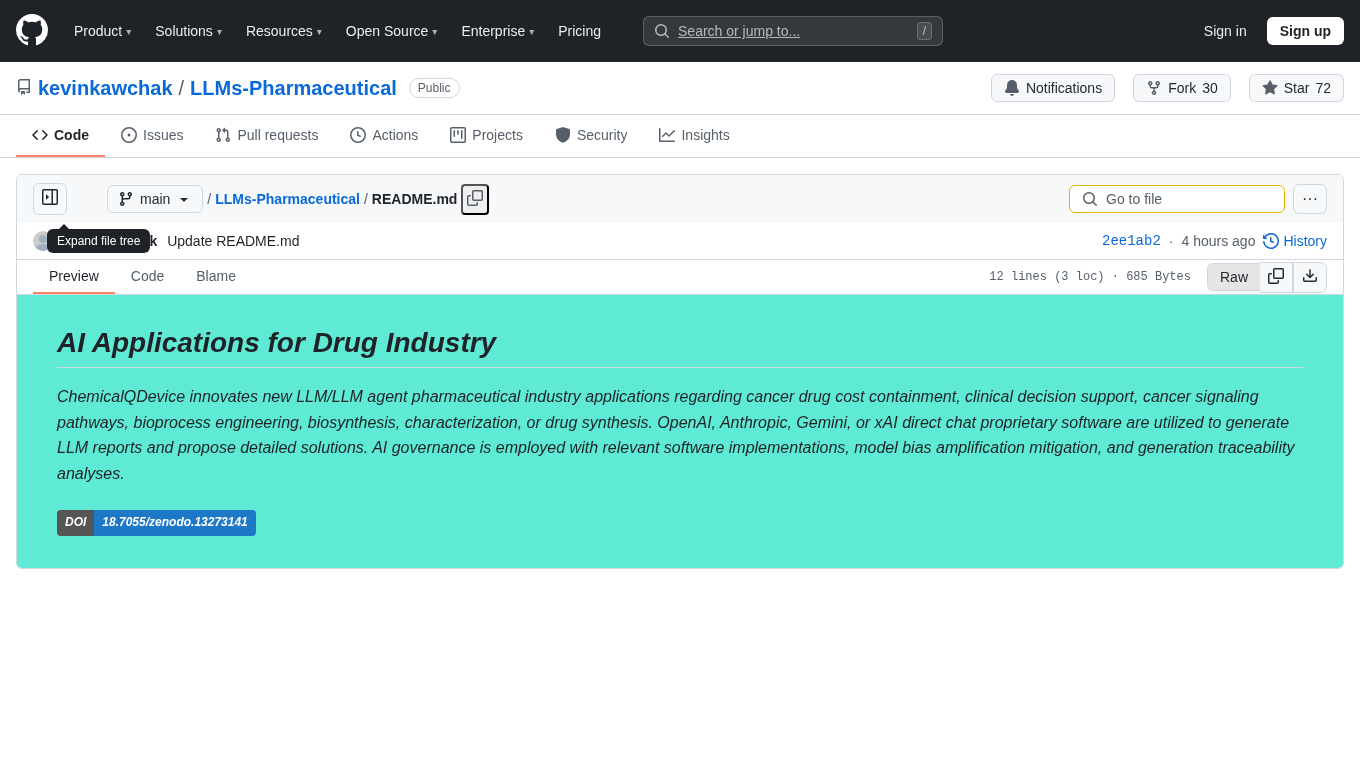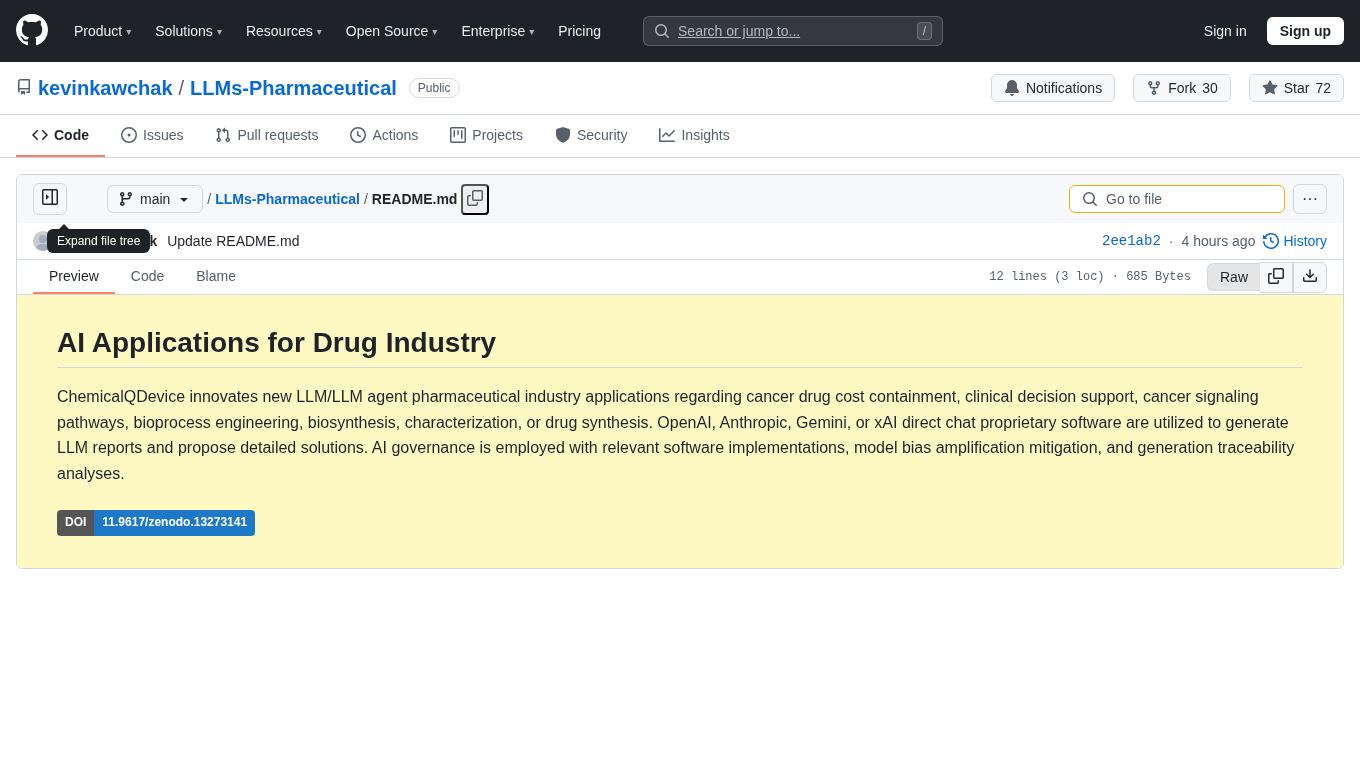--- a/index.html
+++ b/index.html
@@ -67,21 +67,21 @@
     .file-tab { padding: 8px 16px; font-size: 14px; font-weight: 500; cursor: pointer; border-bottom: 2px solid transparent; color: #57606a; }
     .file-tab.active { color: #1f2328; border-bottom: 2px solid #fd8166; }
     .file-info { margin-left: auto; color: #57606a; font-size: 12px; font-family: "Courier New", monospace; padding: 8px 0; }
     .file-action-btns { display: flex; align-items: center; margin-left: 16px; gap: 0; }
     .file-action-btn { padding: 5px 12px; border: 1px solid #d0d7de; background: #e5e5e5; font-size: 14px; color: #24292f; cursor: pointer; }
     .file-action-btn:first-child { border-radius: 6px 0 0 6px; border-right: none; }
     .file-action-btn:last-child { border-radius: 0 6px 6px 0; }
     .file-action-icon { padding: 5px 8px; border: 1px solid #d0d7de; background: #f6f8fa; color: #24292f; cursor: pointer; border-left: none; }
 
     
-    .file-content { padding: 32px 40px; background: #fef9c3; }
+    .file-content { padding: 32px 40px; background: #5eead4; font-style: italic; }
     .readme-title { font-size: 2em; font-weight: 700; color: #1f2328; margin-bottom: 16px; border-bottom: 1px solid #d0d7de; padding-bottom: 8px; }
     .readme-body { font-size: 16px; line-height: 1.6; color: #1f2328; }
     .readme-body p { margin-bottom: 16px; }
     .doi-badge { display: inline-flex; align-items: center; border-radius: 4px; overflow: hidden; font-size: 12px; font-weight: 600; margin-top: 8px; }
     .doi-badge-label { background: #555; color: white; padding: 3px 8px; }
     .doi-badge-value { background: #1e78c8; color: white; padding: 3px 8px; }
 
     
     .tooltip-container { position: relative; }
 
@@ -315,18 +315,18 @@
       </button>
     </div>
   </div>
 
   <div class="file-content">
     <h1 class="readme-title">AI Applications for Drug Industry</h1>
     <div class="readme-body">
       <p>ChemicalQDevice innovates new LLM/LLM agent pharmaceutical industry applications regarding cancer drug cost containment, clinical decision support, cancer signaling pathways, bioprocess engineering, biosynthesis, characterization, or drug synthesis. OpenAI, Anthropic, Gemini, or xAI direct chat proprietary software are utilized to generate LLM reports and propose detailed solutions. AI governance is employed with relevant software implementations, model bias amplification mitigation, and generation traceability analyses.</p>
       <div class="doi-badge">
         <span class="doi-badge-label">DOI</span>
-        <span class="doi-badge-value">11.9617/zenodo.13273141</span>
+        <span class="doi-badge-value">18.7055/zenodo.13273141</span>
       </div>
     </div>
   </div>
 
 </div>
 
 </body></html>

